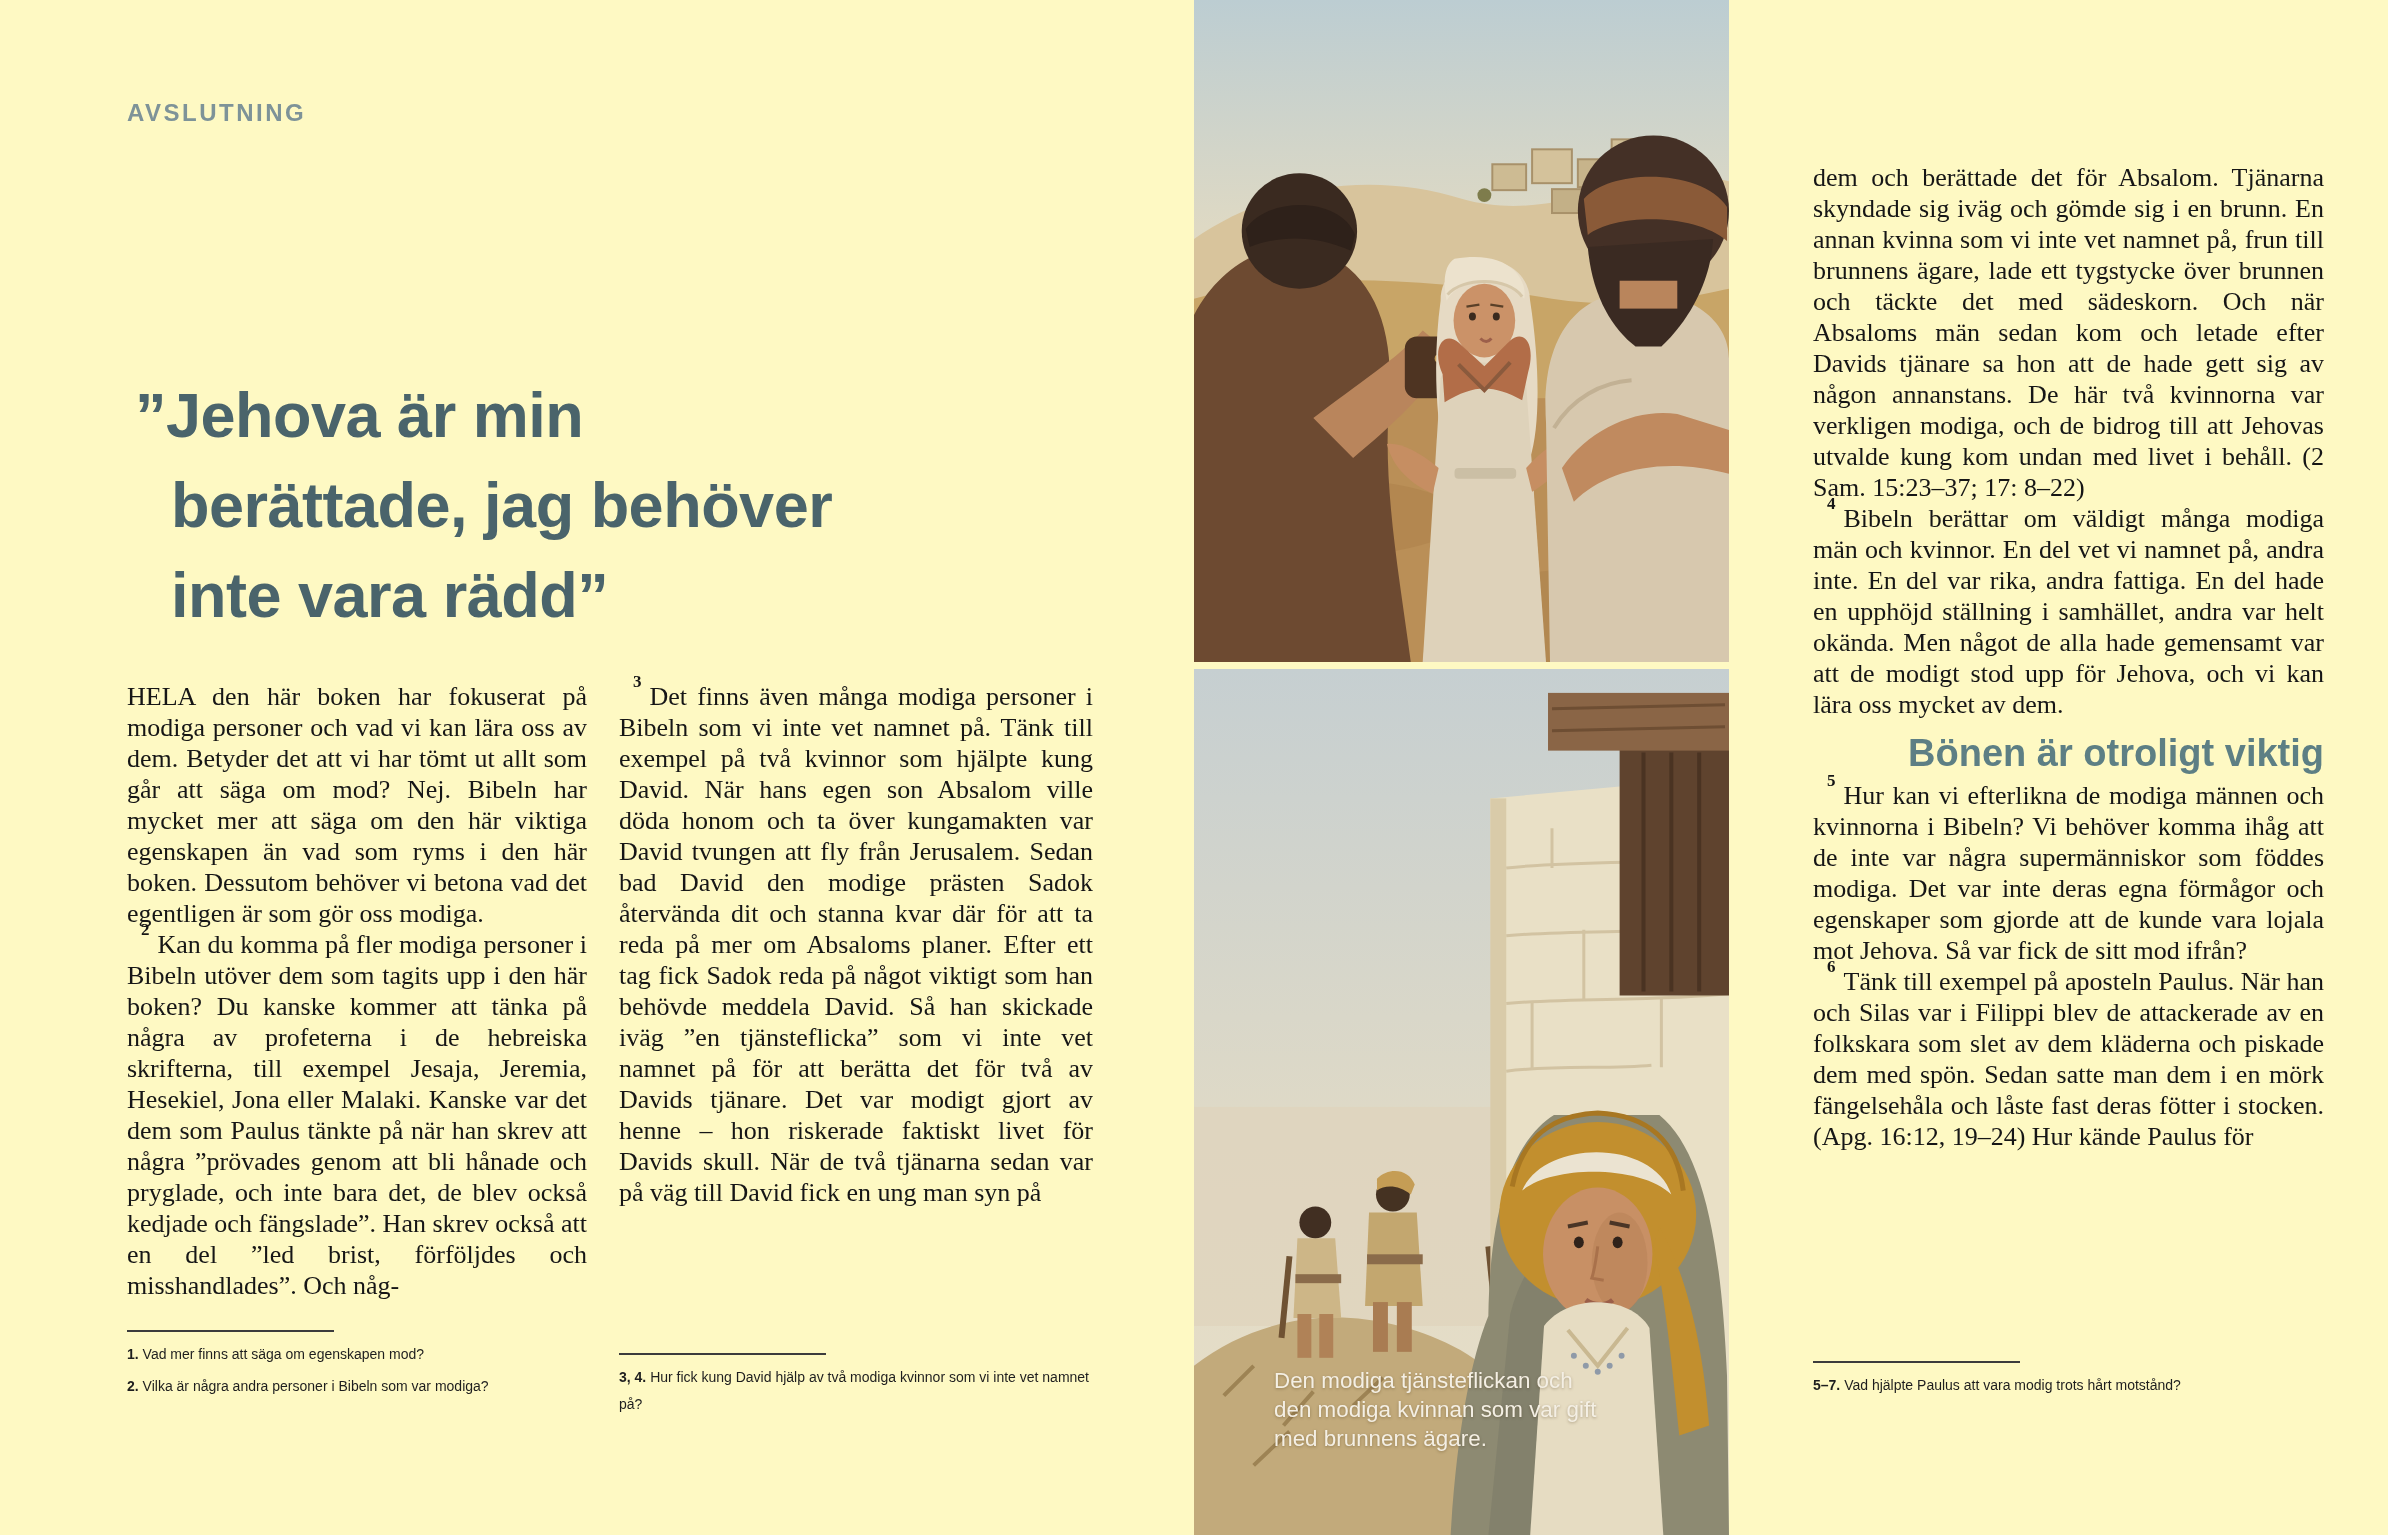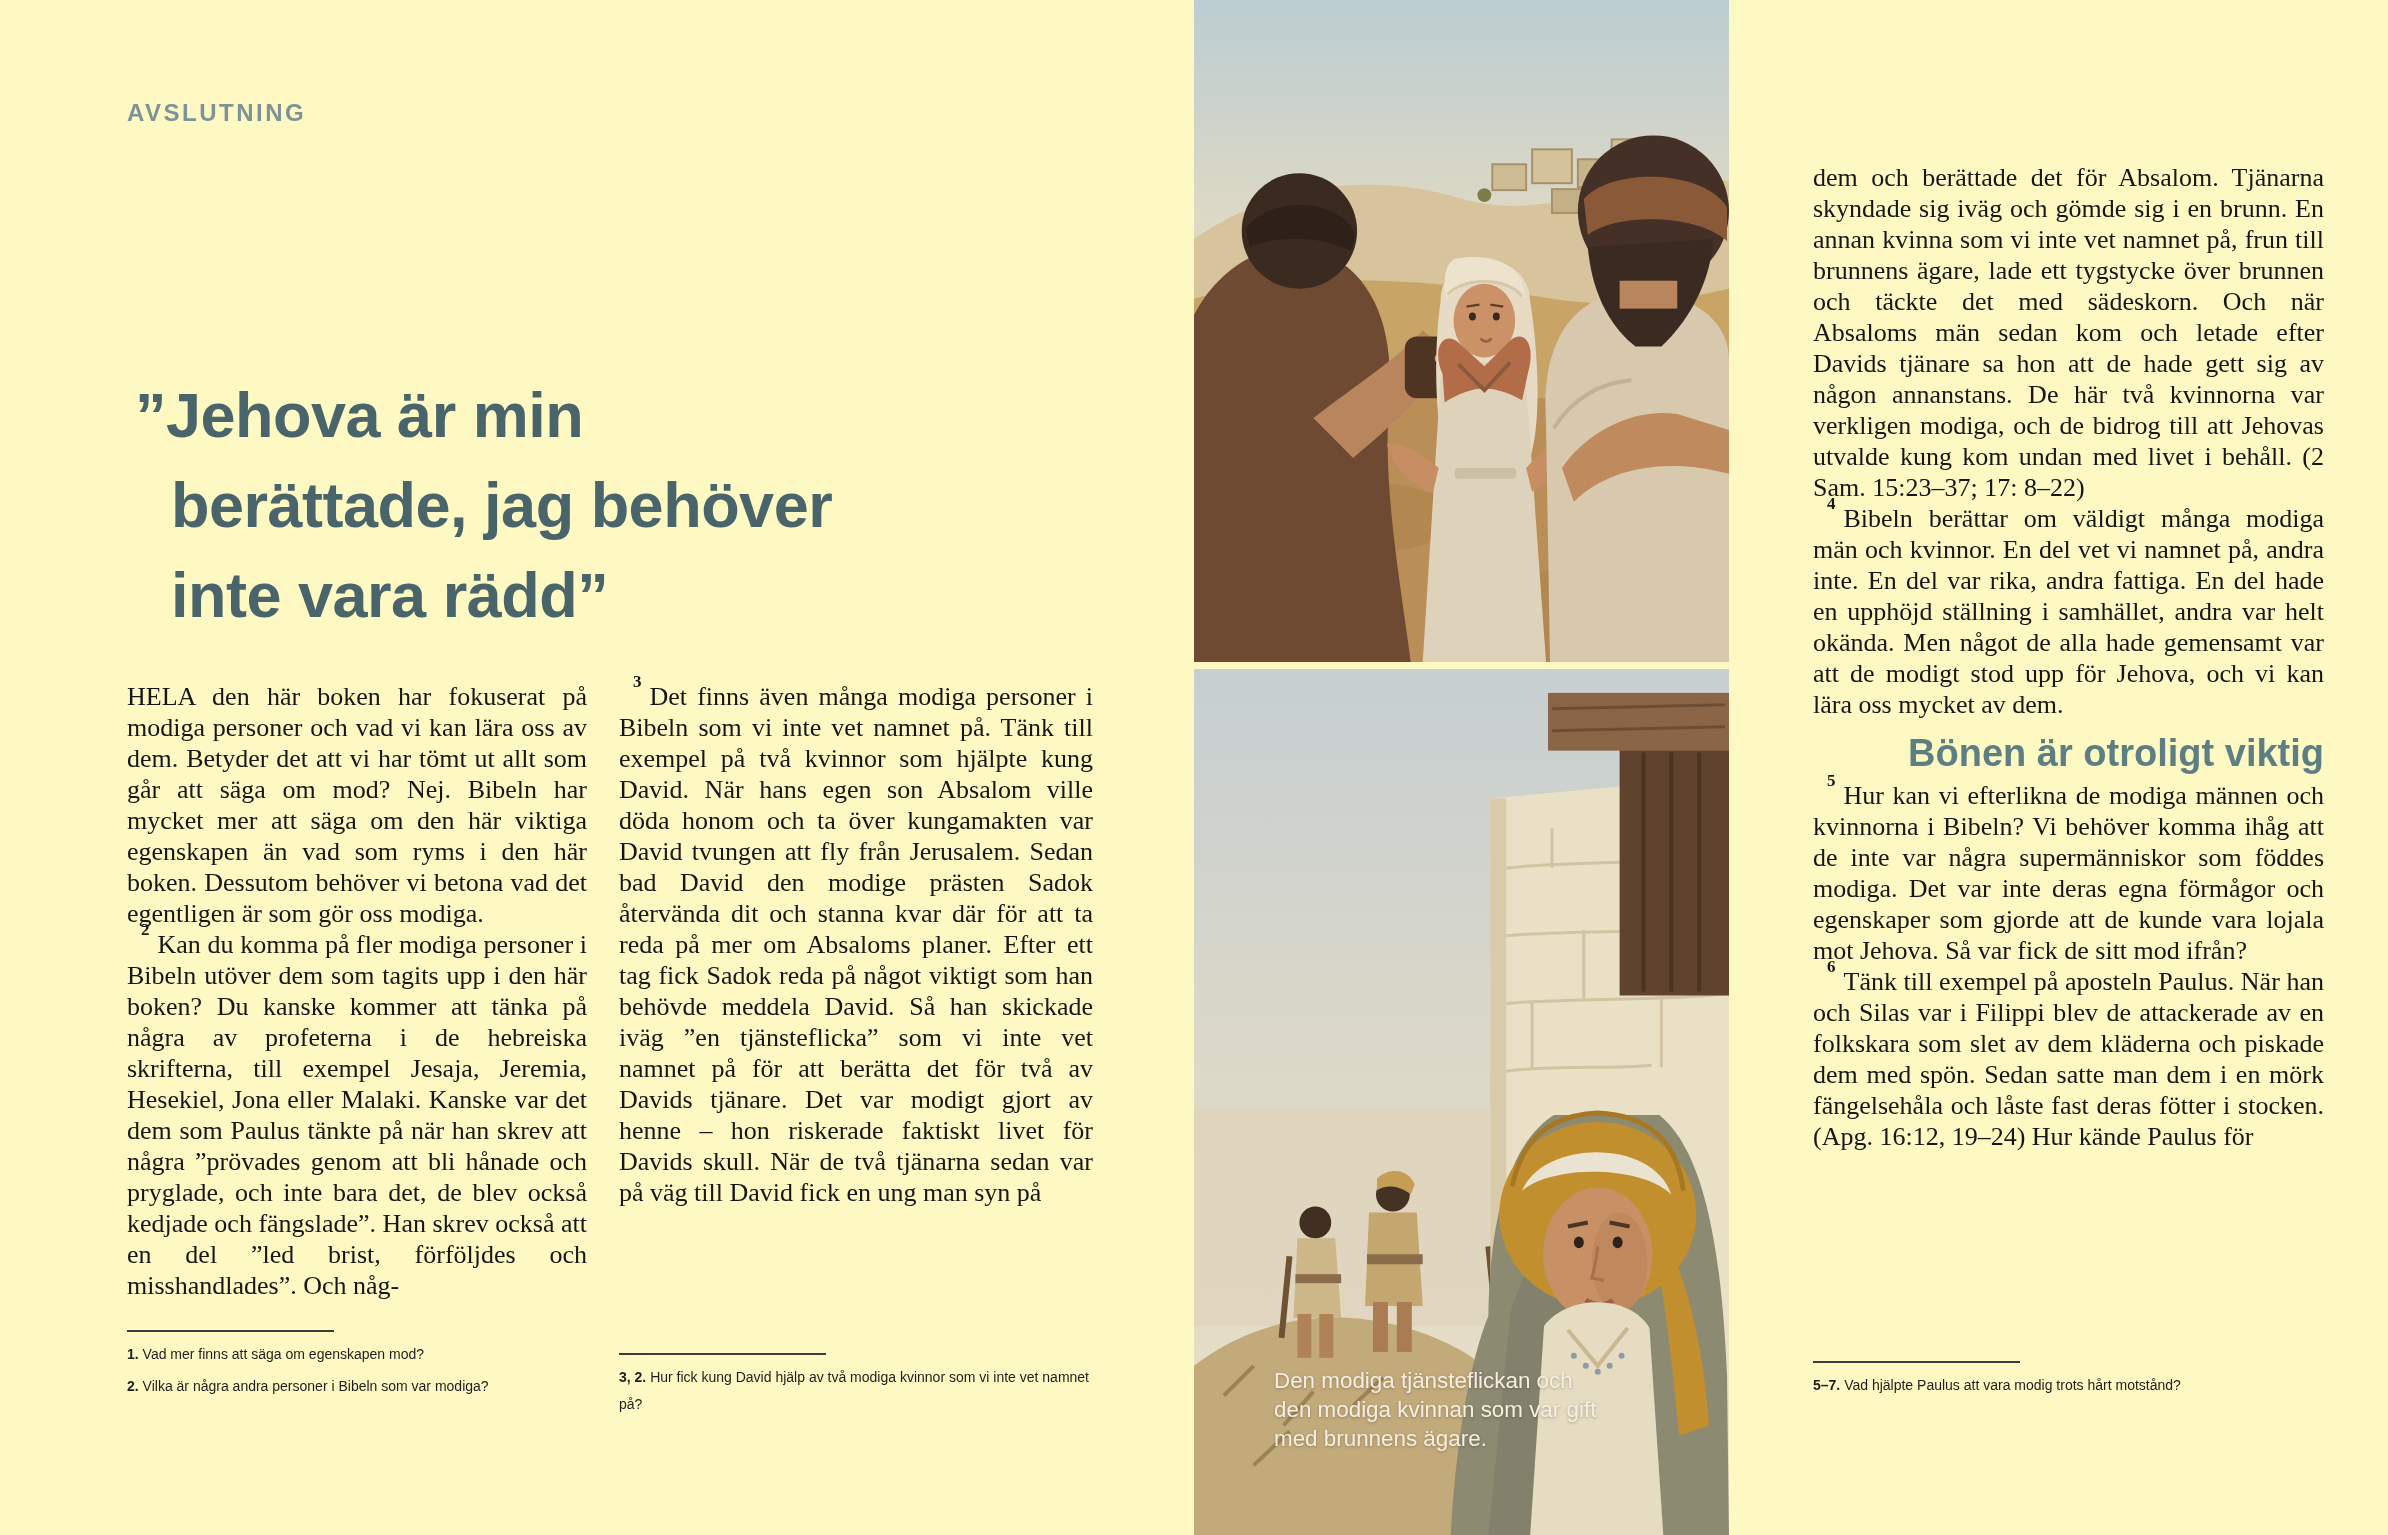--- a/index.html
+++ b/index.html
@@ -106,21 +106,21 @@
     <div class="fnrule"></div>
     <div>
         <p class="fn"><b>1.</b> Vad mer finns att säga om egenskapen mod?</p>
         <p class="fn"><b>2.</b> Vilka är några andra personer i Bibeln som var modiga?</p>
       </div>
   </div>
 
   <div class="fnblock" style="left:619px; top:1353px; width:474px;">
     <div class="fnrule"></div>
     <div>
-        <p class="fn"><b>3, 2.</b> Hur fick kung David hjälp av två modiga kvinnor som vi inte vet namnet på?</p>
+        <p class="fn"><b>3, 4.</b> Hur fick kung David hjälp av två modiga kvinnor som vi inte vet namnet på?</p>
       </div>
   </div>
 
   <div class="fnblock" style="left:1813px; top:1361px; width:511px;">
     <div class="fnrule"></div>
     <div>
         <p class="fn"><b>5–7.</b> Vad hjälpte Paulus att vara modig trots hårt motstånd?</p>
       </div>
   </div>
 

